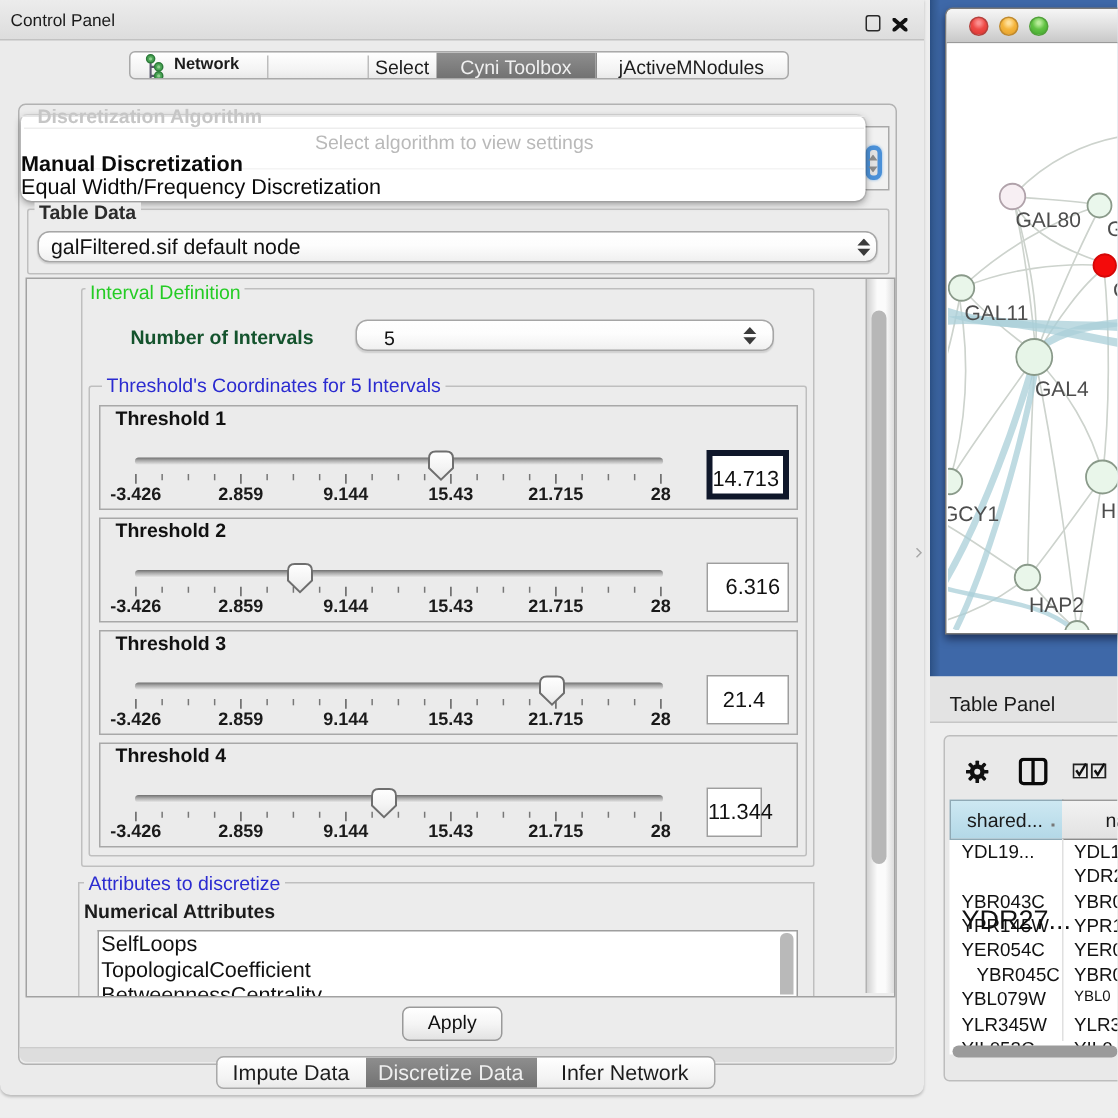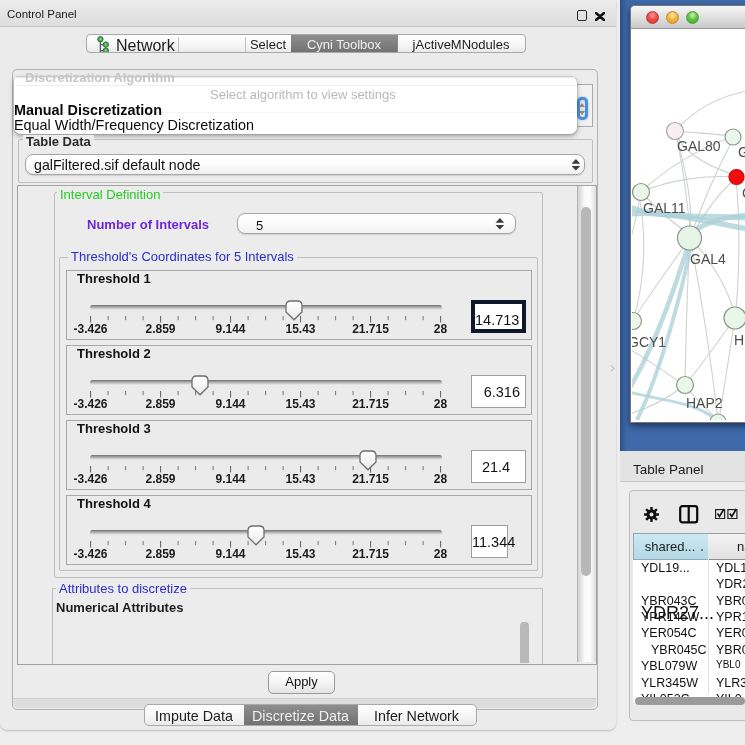--- a/index.html
+++ b/index.html
@@ -30,21 +30,21 @@
     <path d="M1 1 L9 8 M9 1 L1 8" stroke="#111" stroke-width="2.6" stroke-linecap="round"></path>
   </svg>
 
   <div class="abs" style="left:86px;top:34px;width:438px;height:17px;border:1px solid #a9a9a9;border-radius:4px;
        background:linear-gradient(180deg,#ffffff,#f3f3f3 70%,#e9e9e9);overflow:hidden;">
     <div class="abs" style="left:204px;top:0;width:106px;height:19px;
          background:linear-gradient(180deg,#8e8e8e,#6f6f6f);"></div>
     <div class="abs" style="left:91px;top:2px;width:1px;height:15px;background:#bdbdbd;"></div>
     <div class="abs" style="left:158px;top:2px;width:1px;height:15px;background:#bdbdbd;"></div>
     <div class="abs" style="left:310px;top:0;width:1px;height:19px;background:#8a8a8a;"></div>
-    <div class="abs" style="left:29px;top:2px;width:62px;height:13px;font-size:16px;color:#1c1c1c;">Network</div>
+    <div class="abs" style="left:29px;top:2px;width:62px;height:13px;font-size:11px;color:#1c1c1c;font-weight:bold;">Network</div>
     <div class="abs" style="left:91px;top:2px;width:67px;height:13px;font-size:13px;color:#1c1c1c;text-align:center;margin-top:47px;">Style</div>
     <div class="abs" style="left:158px;top:2px;width:46px;height:13px;font-size:13px;color:#1c1c1c;text-align:center;">Select</div>
     <div class="abs" style="left:204px;top:2px;width:106px;height:13px;font-size:13px;color:#efefef;text-align:center;">Cyni Toolbox</div>
     <div class="abs" style="left:310px;top:2px;width:128px;height:13px;font-size:13px;color:#1c1c1c;text-align:center;">jActiveMNodules</div>
     <svg class="abs" style="left:9.5px;top:0.5px;" width="13" height="18" viewBox="0 0 13 18">
       <path d="M3.4 4 L3.4 16.8 M3.4 8.6 L8.6 8.6 M3.4 14.6 L8.6 14.6" stroke="#5a5a6e" stroke-width="1.4" fill="none"></path>
       <circle cx="3.4" cy="3.2" r="2.7" fill="#4aa455" stroke="#2c7a3a" stroke-width="1"></circle>
       <circle cx="3.4" cy="3.2" r="1.1" fill="#8fd08f"></circle>
       <circle cx="8.8" cy="8.6" r="2.7" fill="#4aa455" stroke="#2c7a3a" stroke-width="1"></circle>
       <circle cx="8.8" cy="8.6" r="1.1" fill="#8fd08f"></circle>
@@ -89,21 +89,21 @@
 
   <div class="abs" style="left:17px;top:185px;width:578px;height:478px;border:1px solid #a2a2a2;"></div>
 
   <div class="abs" style="left:577px;top:186px;width:18px;height:476px;
        border-left:1px solid #b2b2b2;background:linear-gradient(90deg,#d2d2d2,#fbfbfb 38%,#fbfbfb 68%,#dcdcdc);"></div>
   <div class="abs" style="left:581px;top:207px;width:10px;height:369px;border-radius:5px;background:#b7b7b7;"></div>
 
   <div class="abs gbox" style="left:54px;top:192px;width:487px;height:384px;"></div>
   <div class="abs gtitle" style="left:57px;top:188px;color:#25cc25;">Interval Definition</div>
 
-  <div class="abs b" style="left:87px;top:217px;font-size:13px;color:#6d28d9;">Number of Intervals</div>
+  <div class="abs b" style="left:87px;top:217px;font-size:13px;color:#14532d;">Number of Intervals</div>
   <div class="abs combo" style="left:237px;top:213px;width:277px;height:19px;border-radius:8px;"></div>
   <div class="abs" style="left:256px;top:217.5px;font-size:13px;color:#111;">5</div>
   <svg class="abs" style="left:495px;top:218px;" width="10" height="12" viewBox="0 0 10 12">
     <path d="M4.9 0 L9.2 4.7 L0.6 4.7 Z" fill="#3a3a3a"></path>
       <path d="M4.9 11.6 L9.2 6.9 L0.6 6.9 Z" fill="#3a3a3a"></path>
   </svg>
 
   <div class="abs gbox" style="left:59px;top:257px;width:477px;height:312px;"></div>
   <div class="abs gtitle" style="left:68px;top:249.5px;color:#2b2bd0;">Threshold's Coordinates for 5 Intervals</div>
 
@@ -283,20 +283,24 @@
         </linearGradient>
       </defs>
     <path d="M1 5.5 Q1 1 5.5 1 L12.5 1 Q17 1 17 5.5 L17 12 L9 19.8 L1 12 Z" fill="url(#th3)" stroke="#6e6e6e" stroke-width="1.3"></path>
   </svg>
   <div class="abs" style="left:471px;top:525px;width:37px;height:33px;background:#fff;border:1px solid #9e9e9e;
        font-size:14.5px;color:#111;text-align:right;line-height:33px;box-sizing:border-box;padding-right:5px;">11.344</div>
 
   <div class="abs" style="left:52px;top:588px;width:489px;height:75px;border:1px solid #bfbfbf;border-bottom:none;"></div>
   <div class="abs gtitle" style="left:56px;top:582px;color:#2b2bd0;">Attributes to discretize</div>
   <div class="abs b" style="left:56px;top:599.5px;font-size:13px;color:#1c1c1c;">Numerical Attributes</div>
+  <div class="abs" style="left:65px;top:620px;width:465px;height:43px;background:#ffffff;
+       border:1px solid #9e9e9e;border-bottom:none;overflow:hidden;">
+    <div style="padding:0.5px 0 0 1.5px;font-size:14.4px;line-height:17px;color:#111;">SelfLoops<br>TopologicalCoefficient<br>BetweennessCentrality</div>
+  </div>
   <div class="abs" style="left:520px;top:622px;width:9px;height:41px;border-radius:4px 4px 0 0;background:#b9b9b9;"></div>
 
   <div class="abs" style="left:268px;top:671px;width:65px;height:21px;border:1px solid #9a9a9a;border-radius:5px;
        background:linear-gradient(180deg,#ffffff,#f5f5f5 50%,#e3e3e3);
        font-size:13px;color:#111;text-align:center;line-height:20px;">Apply</div>
 
   <div class="abs" style="left:143.5px;top:704px;width:331px;height:20px;border:1px solid #a9a9a9;border-radius:5px;
        background:linear-gradient(180deg,#ffffff,#f3f3f3 70%,#e9e9e9);overflow:hidden;">
     <div class="abs" style="left:99px;top:0;width:114px;height:22px;background:linear-gradient(180deg,#8e8e8e,#6f6f6f);"></div>
     <div class="abs" style="left:0;top:2.5px;width:99px;font-size:14.3px;color:#1c1c1c;text-align:center;">Impute Data</div>

